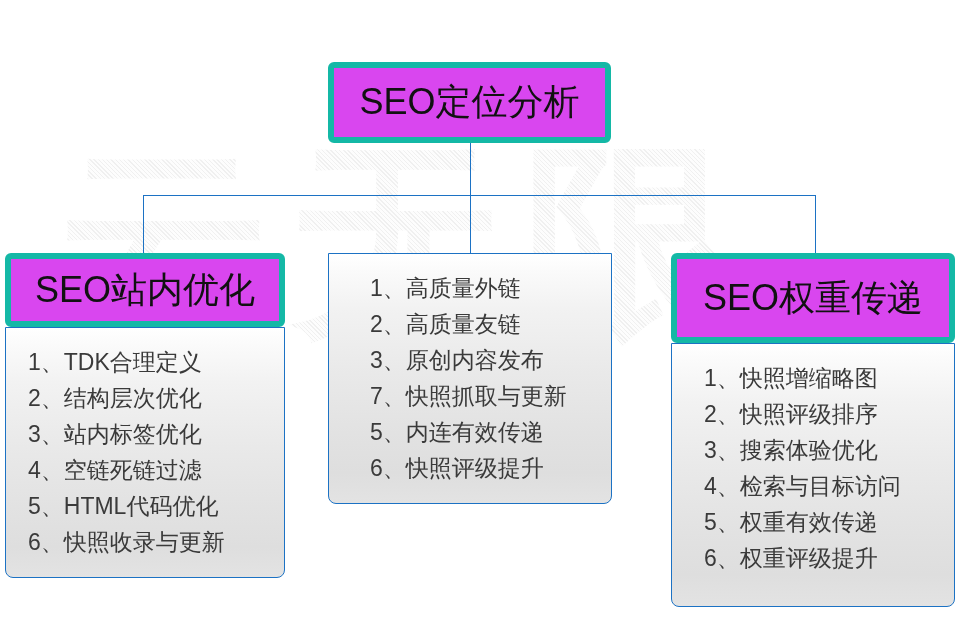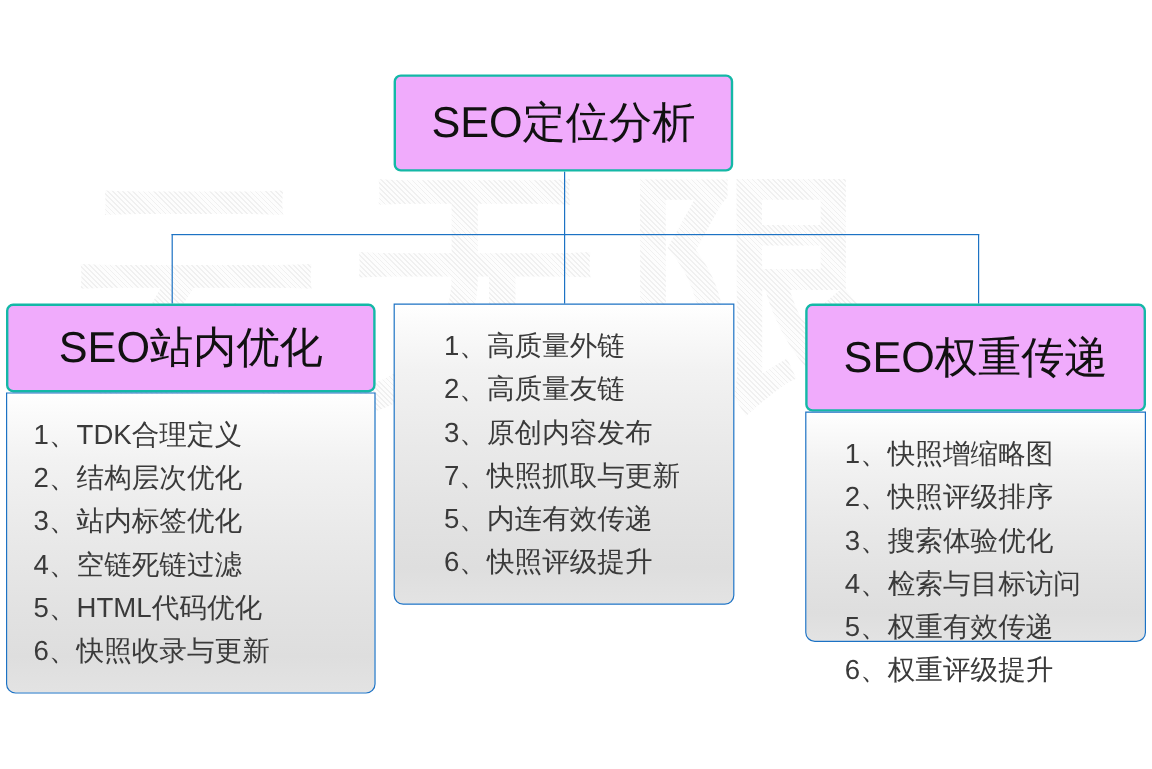--- a/index.html
+++ b/index.html
@@ -64,23 +64,23 @@
   .line.h { height: 1px; }
 
   
   .node {
     position: absolute;
     z-index: 2;
     box-sizing: border-box;
   }
   .head-box {
     box-sizing: border-box;
-    border: 2px solid #14b8a6;
+    border: 6px solid #14b8a6;
     border-radius: 6px;
-    background: #f0abfc;
+    background: #d946ef;
     display: flex;
     align-items: center;
     justify-content: center;
     color: #111111;
     font-weight: 400;
     white-space: nowrap;
   }
   .root-box {
     font-size: 36px;
   }
@@ -132,21 +132,21 @@
   <div class="line v" style="left:470px; top:143px; height:53px;"></div>
   <div class="line h" style="left:143px; top:195px; width:673px;"></div>
   <div class="line v" style="left:143px; top:195px; height:58px;"></div>
   <div class="line v" style="left:470px; top:195px; height:58px;"></div>
   <div class="line v" style="left:815px; top:195px; height:58px;"></div>
 
   <div class="node" style="left:328px; top:62px; width:283px; height:81px;">
     <div class="head-box root-box" style="width:100%; height:100%;">SEO定位分析</div>
   </div>
 
-  <div class="node col-left" style="left:5px; top:253px; width:308px;">
+  <div class="node col-left" style="left:5px; top:253px; width:280px;">
     <div class="head-box col-head" style="height:74px;">SEO站内优化</div>
     <div class="body-box" style="height:251px;">
       <ul class="body-list">
         <li>1、TDK合理定义</li>
         <li>2、结构层次优化</li>
         <li>3、站内标签优化</li>
         <li>4、空链死链过滤</li>
         <li>5、HTML代码优化</li>
         <li>6、快照收录与更新</li>
       </ul>
@@ -161,21 +161,21 @@
         <li>3、原创内容发布</li>
         <li>7、快照抓取与更新</li>
         <li>5、内连有效传递</li>
         <li>6、快照评级提升</li>
       </ul>
     </div>
   </div>
 
   <div class="node col-right" style="left:671px; top:253px; width:284px;">
     <div class="head-box col-head" style="height:90px;">SEO权重传递</div>
-    <div class="body-box" style="height:192px;">
+    <div class="body-box" style="height:264px;">
       <ul class="body-list">
         <li>1、快照增缩略图</li>
         <li>2、快照评级排序</li>
         <li>3、搜索体验优化</li>
         <li>4、检索与目标访问</li>
         <li>5、权重有效传递</li>
         <li>6、权重评级提升</li>
       </ul>
     </div>
   </div>

